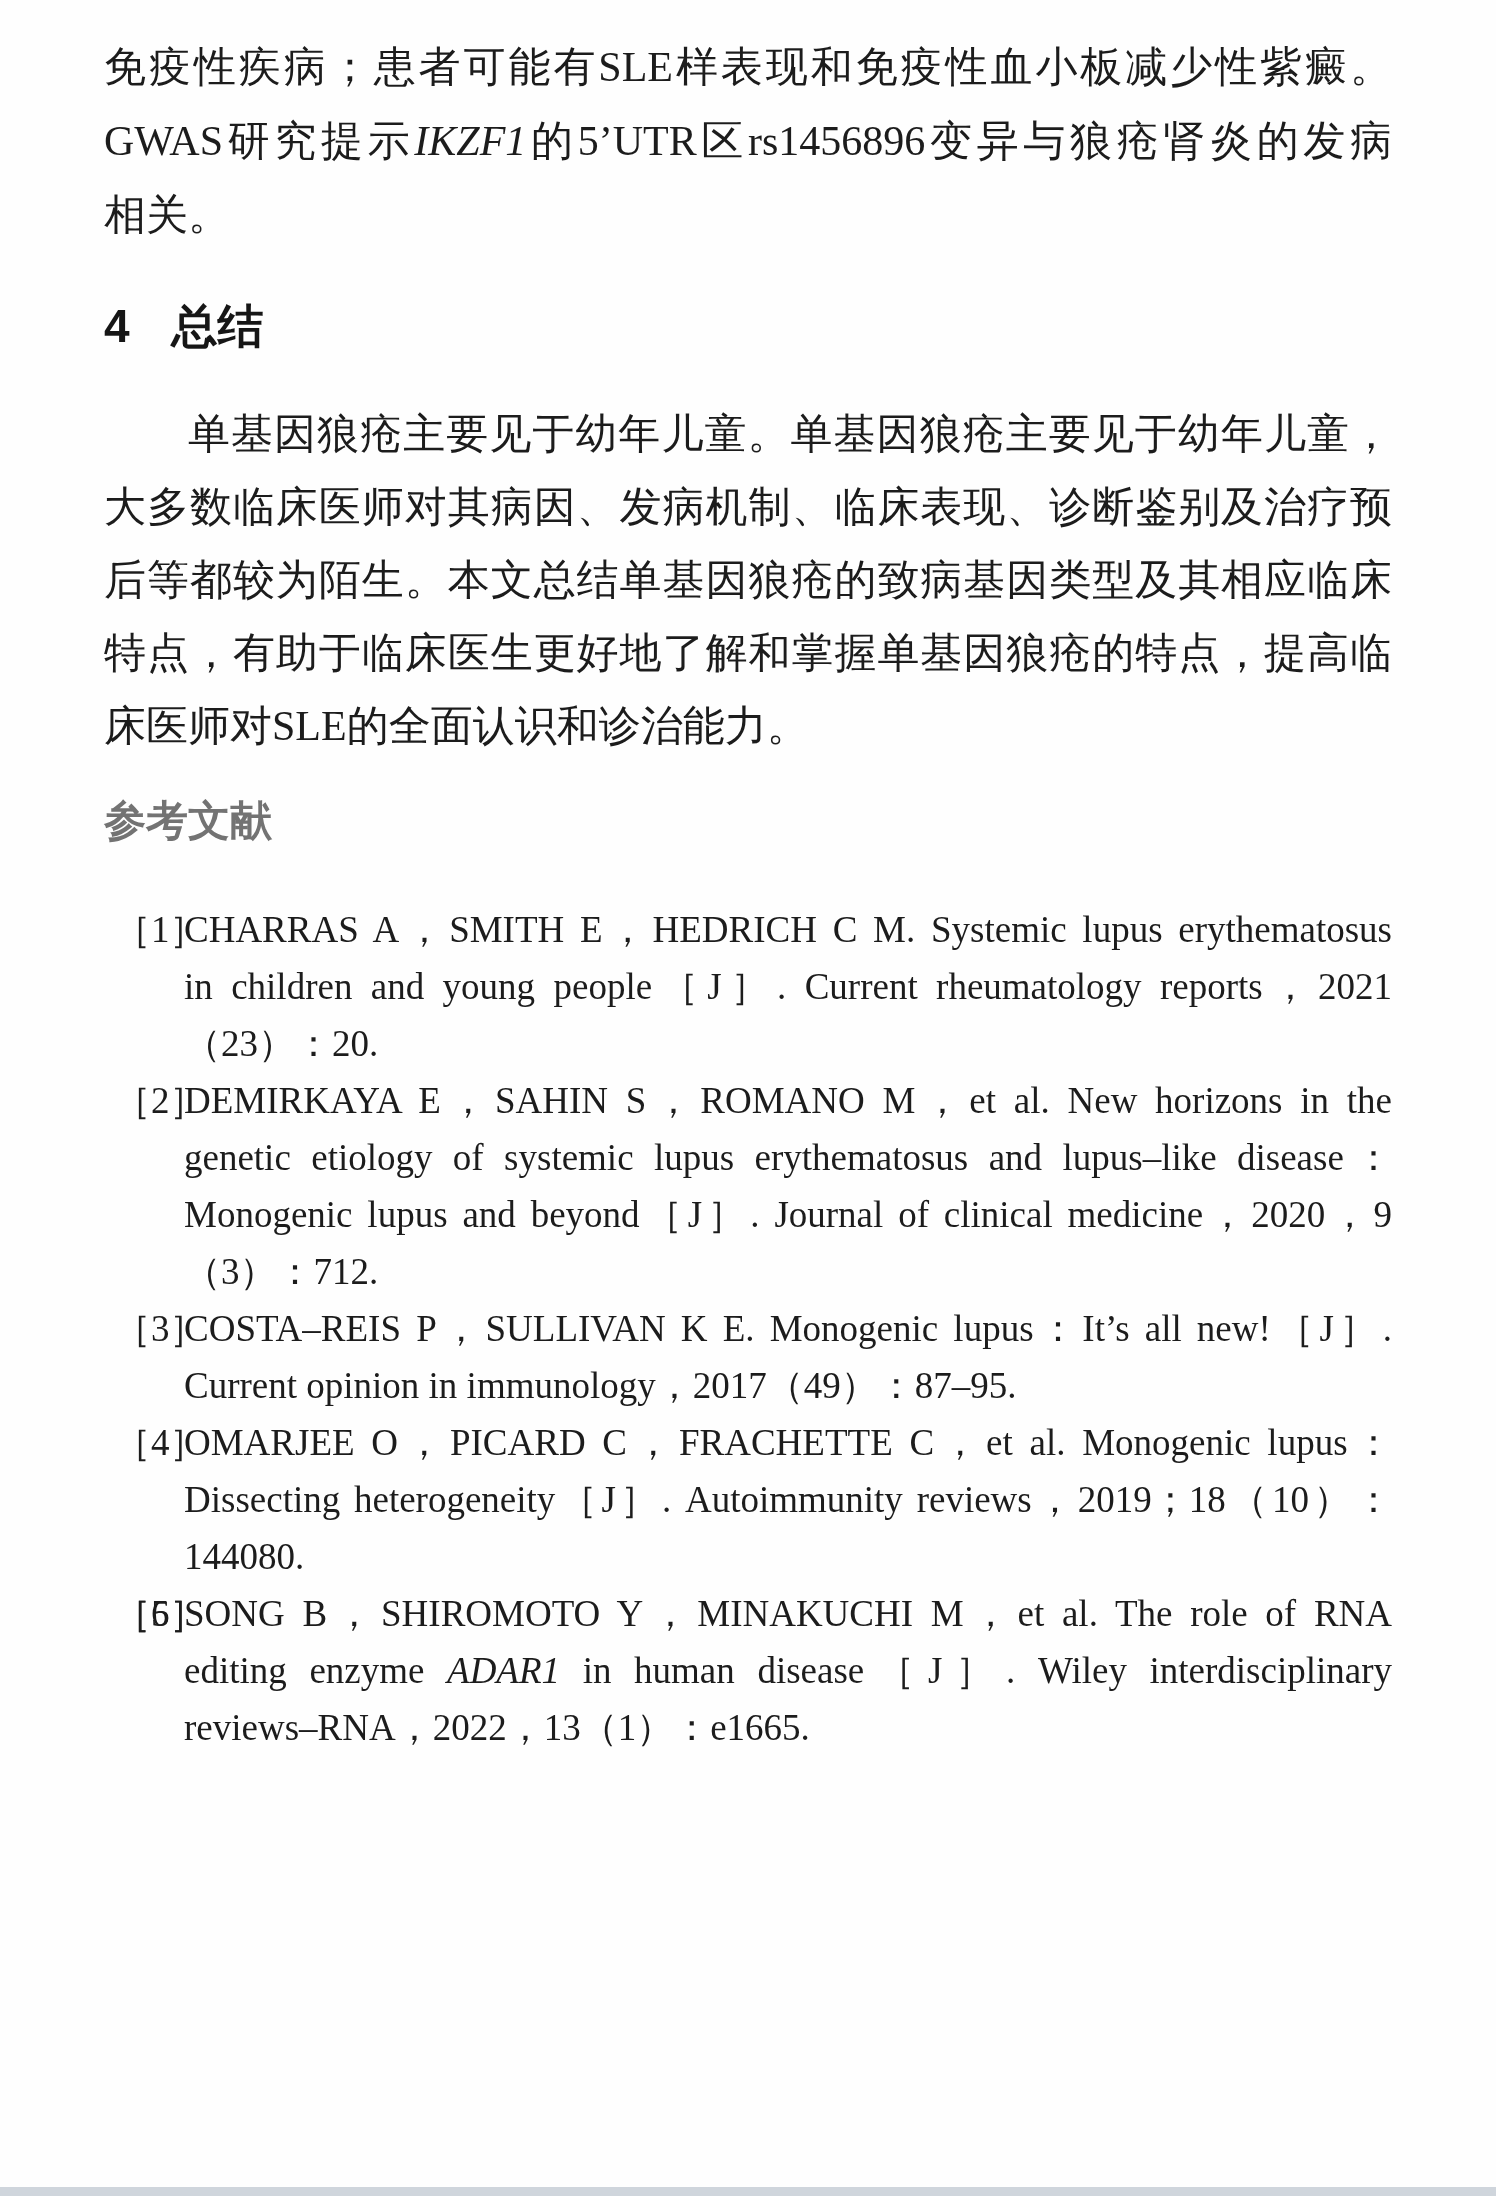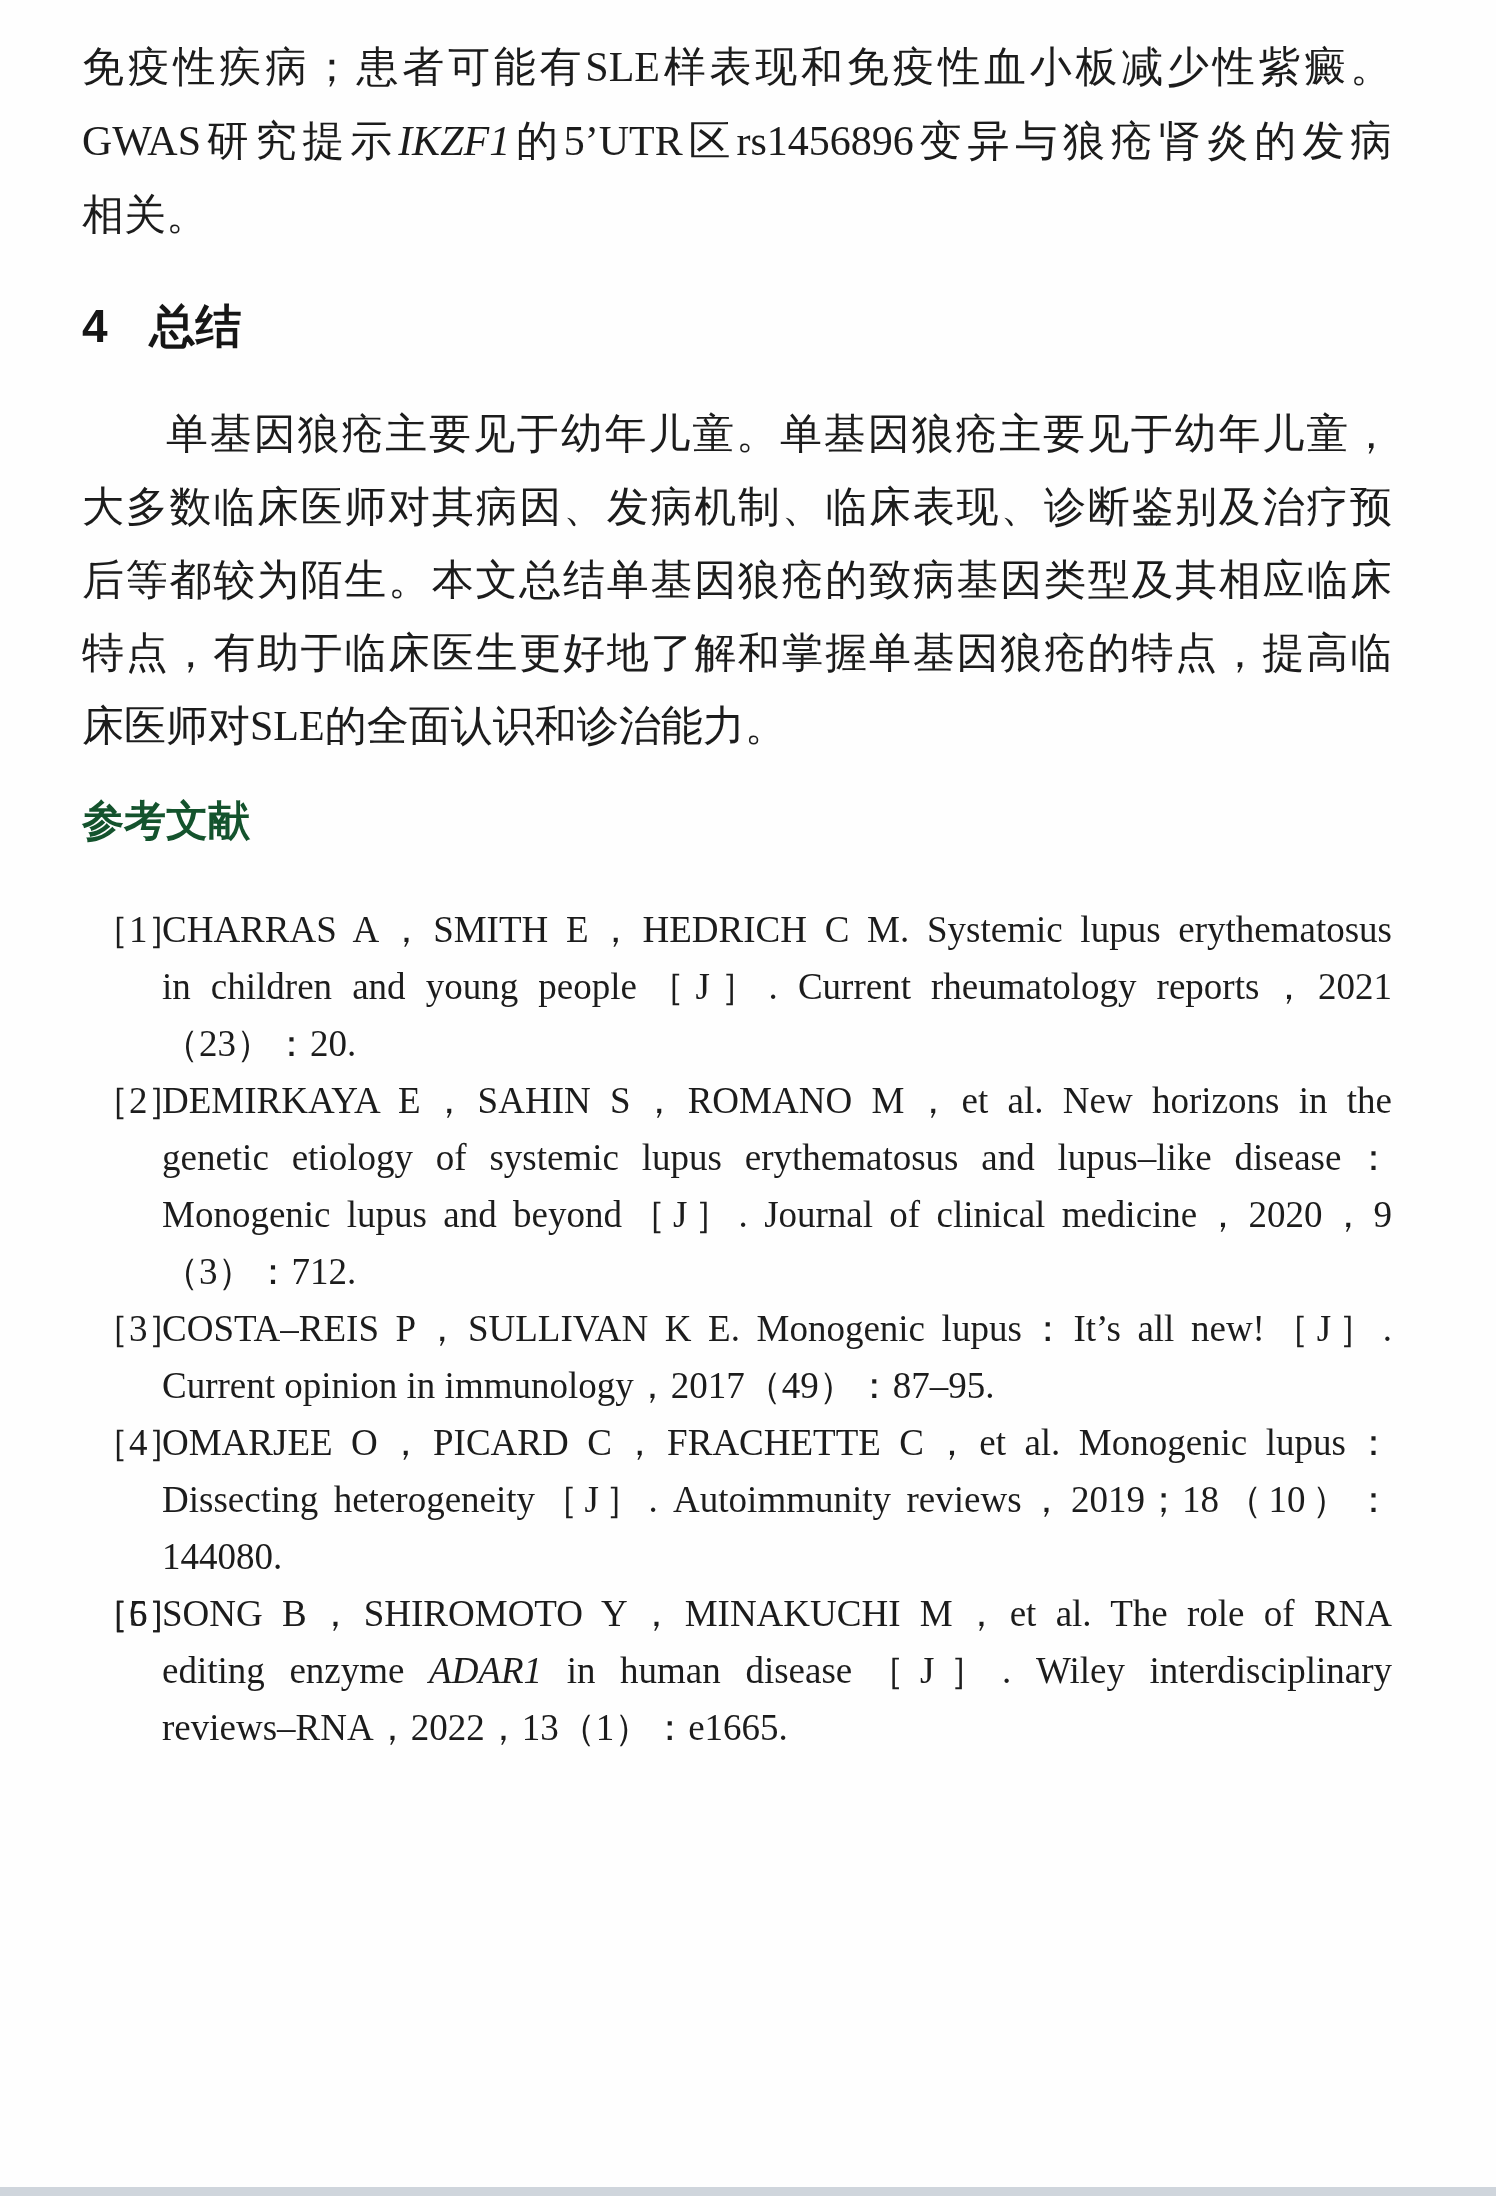--- a/index.html
+++ b/index.html
@@ -3,21 +3,21 @@
 <meta charset="utf-8">
 <style>
   html,body{margin:0;padding:0;background:#ffffff;}
   .page{
     position:relative;
     width:1496px;
     height:2196px;
     background:#fefefe;
     color:#1c1c1c;
     box-sizing:border-box;
-    padding:30px 104px 0 82px;
+    padding:30px 104px 0 104px;
     font-family:"Liberation Serif","DejaVu Serif",serif;
     overflow:hidden;
   }
   .para .tline{
     font-size:42px;
     line-height:74px;
     white-space:normal;
   }
   .summary .tline{line-height:73px;}
   .tline.just{
@@ -34,21 +34,21 @@
     line-height:60px;
     color:#161616;
     margin:44px 0 42px 0;
   }
   .section-number{margin-right:42px;}
   .refs-heading{
     font-family:Liberation Sans, sans-serif;
     font-weight:bold;
     font-size:42px;
     line-height:56px;
-    color:#14532d;
+    color:#737373;
     margin:30px 0 0 0;
   }
   .refs{margin-top:52px;}
   .ref{
     position:relative;
     padding-left:80px;
   }
   .ref-label{
     position:absolute;
     left:10px;

